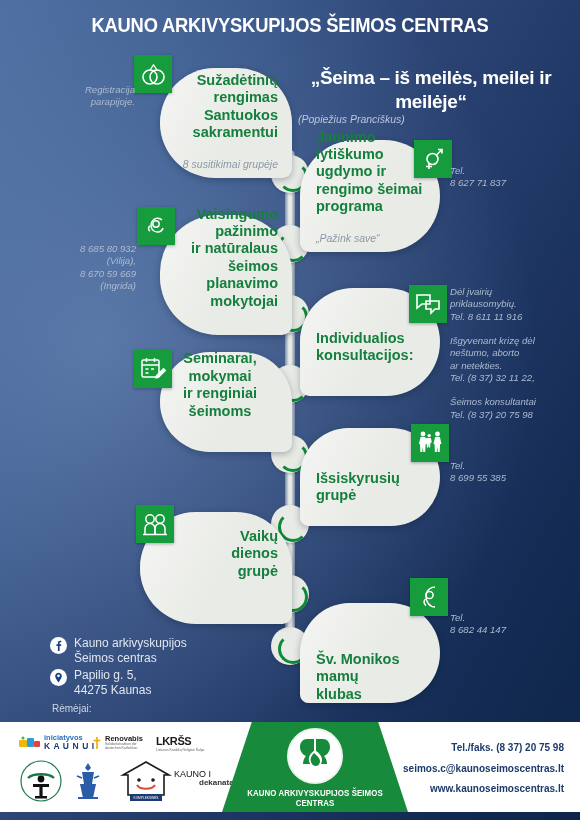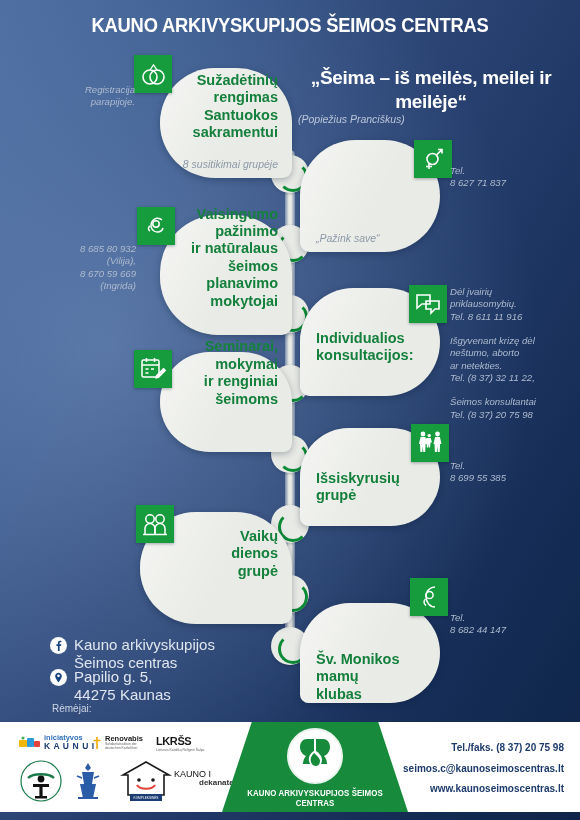--- a/index.html
+++ b/index.html
@@ -139,21 +139,21 @@
   .contact-badge {
     width: 17px; height: 17px; border-radius: 50%;
     background: #ffffff;
     display: flex; align-items: center; justify-content: center;
     flex: 0 0 auto;
     margin-top: 1px;
   }
   .contact-badge svg { width: 11px; height: 11px; }
   .contact-text {
     color: #dfe6f0;
-    font-size: 15px;
+    font-size: 12px;
     line-height: 1.22;
     white-space: pre-line;
   }
   .supporters-label {
     position: absolute;
     left: 52px; top: 703px;
     color: #cdd7e6;
     font-size: 10px;
   }
 
@@ -248,20 +248,25 @@
       <circle cx="11" cy="17" r="7"></circle>
         <circle cx="18" cy="17" r="7"></circle>
       <path d="M11 10 L14.5 5 L18 10" stroke-width="1.3"></path>
     </svg>
   </div>
   <div class="note r" style="left:55px; top:84px; width:80px;">Registracija
 parapijoje.</div>
 
   <div class="leaf right" style="left:300px; top:140px; width:140px; height:112px;">
     <div class="leaf-text" style="bottom:8px; width:126px;">
+      <span style="white-space:pre-line;">Jaunimo
+lytiškumo
+ugdymo ir
+rengimo šeimai
+programa</span>
       <span class="leaf-sub">„Pažink save“</span>
     </div>
   </div>
   <div class="icon-tile" style="left:414px; top:140px;">
     <svg viewBox="0 0 28 28" fill="none" stroke="#ffffff" stroke-width="1.6">
       <circle cx="13.5" cy="14" r="5.5"></circle>
       <path d="M17.5 10 L23 4.5 M19 4.5 H23 V8.5"></path>
       <path d="M10 18 V24 M7 21.5 H13"></path>
     </svg>
   </div>
@@ -310,21 +315,21 @@
 
 Išgyvenant krizę dėl
 neštumo, aborto
 ar netekties.
 Tel. (8 37) 32 11 22,
 
 Šeimos konsultantai
 Tel. (8 37) 20 75 98</div>
 
   <div class="leaf left" style="left:160px; top:352px; width:132px; height:100px;">
-    <div class="leaf-text" style="bottom:28px; width:116px;">
+    <div class="leaf-text" style="bottom:16px; width:116px;text-align:center;">
       <span style="white-space:pre-line;">Seminarai,
 mokymai
 ir renginiai
 šeimoms</span>
       <span class="leaf-sub"></span>
     </div>
   </div>
   <div class="icon-tile" style="left:134px; top:350px;">
     <svg viewBox="0 0 28 28" fill="none" stroke="#ffffff" stroke-width="1.5">
       <rect x="3" y="5" width="17" height="17" rx="1.5"></rect>

